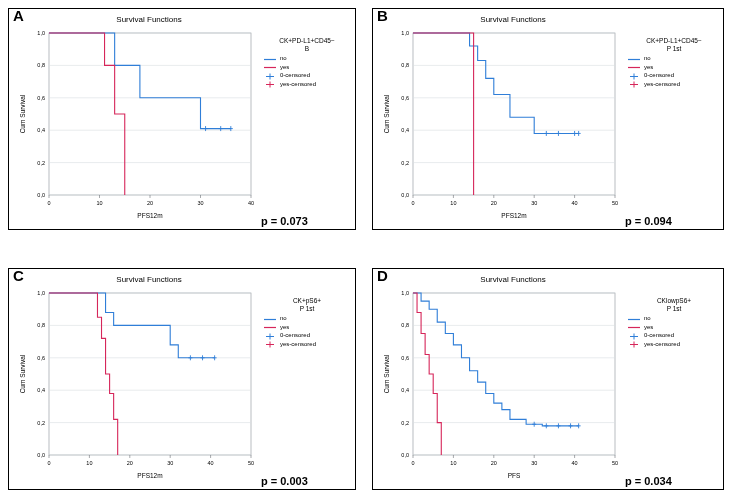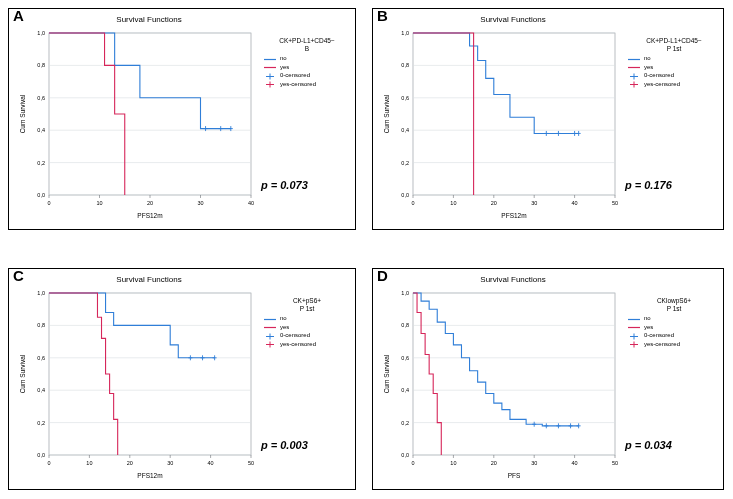--- a/index.html
+++ b/index.html
@@ -4,21 +4,21 @@
 <style>
   html,body{margin:0;padding:0;background:#ffffff;}
   body{width:733px;height:499px;font-family:"Liberation Sans",sans-serif;position:relative;overflow:hidden;}
   .panel{position:absolute;border:1px solid #000;background:#fff;box-sizing:border-box;}
   .panel-letter{position:absolute;font-weight:bold;font-size:15px;color:#000;}
   .plot-title-wrap{position:absolute;}
   svg{display:block;}
   .legend{position:absolute;font-size:6px;color:#000;line-height:1.25;}
   .legend-head{font-size:6.5px;text-align:center;white-space:pre-line;margin-bottom:2px;}
   .legend-row{display:flex;align-items:center;gap:3px;margin-top:1px;}
-  .pval{position:absolute;font-size:11px;font-weight:bold;font-style:italic;color:#000;}
+  .pval{position:absolute;font-size:11px;font-weight:bold;color:#000;margin-top:36px;}
 </style>
 </head>
 <body>
 
 <div class="panel" style="left:8px;top:8px;width:348px;height:222px;">
   <div class="plot-title-wrap" style="left:40px;top:6px;width:200px;">
     <div style="text-align:center;font-size:8px;">Survival Functions</div>
   </div>
   <div id="plotA" style="position:absolute;left:6px;top:16px;">
       <svg width="244" height="196">
@@ -179,21 +179,21 @@
           <span>
             <svg width="14" height="7">
               <line x1="3" y1="3.5" x2="11" y2="3.5" stroke="#d6265a" stroke-width="1"></line>
               <line x1="7" y1="0.5" x2="7" y2="6.5" stroke="#d6265a" stroke-width="1"></line>
             </svg>
           </span>
           <span>yes-censored</span>
         </div>
       </div>
   </div>
-  <div class="pval" style="left:252px;top:170px;">p = 0.176</div>
+  <div class="pval" style="left:252px;top:170px;">p = 0.094</div>
   <div class="panel-letter" style="left:4px;top:-2px;">B</div>
 </div>
 
 <div class="panel" style="left:8px;top:268px;width:348px;height:222px;">
   <div class="plot-title-wrap" style="left:40px;top:6px;width:200px;">
     <div style="text-align:center;font-size:8px;">Survival Functions</div>
   </div>
   <div id="plotC" style="position:absolute;left:6px;top:16px;">
       <svg width="244" height="196">
         <rect x="34" y="8" width="202" height="162" fill="#ffffff" stroke="#9aa0a6" stroke-width="0.7"></rect>

